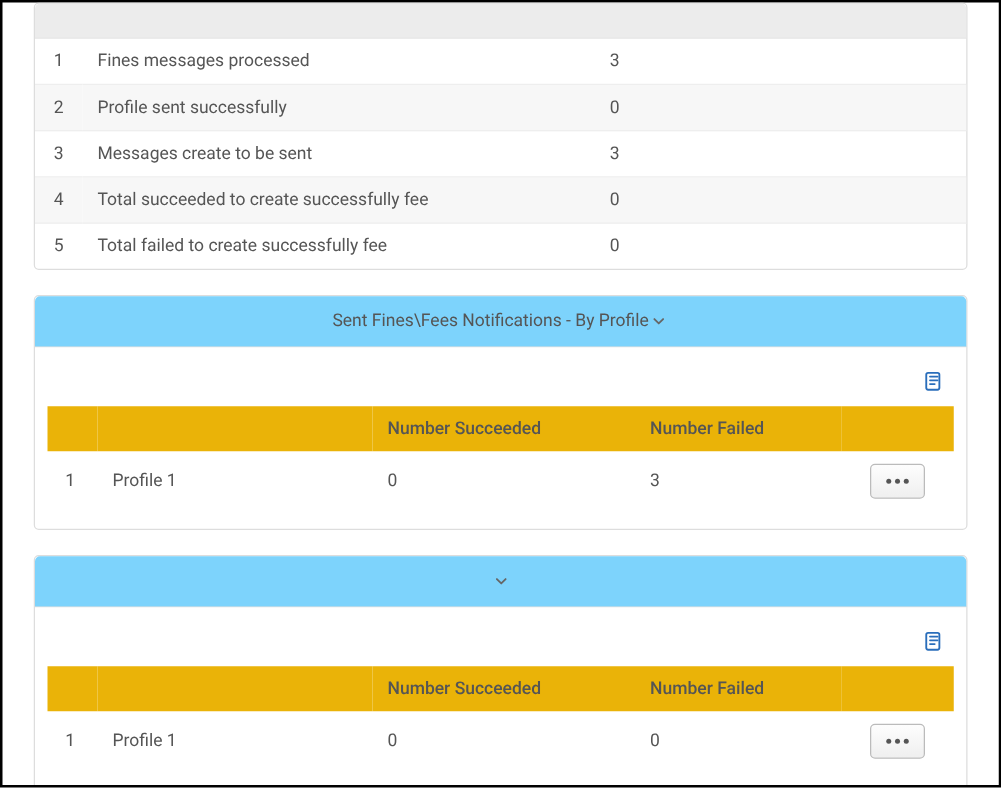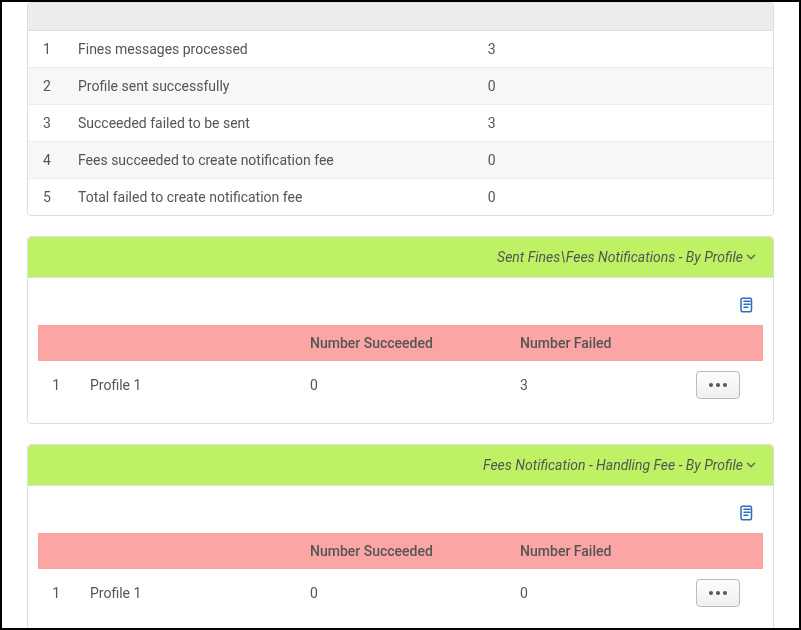--- a/index.html
+++ b/index.html
@@ -23,29 +23,28 @@
   }
 
   .card-header-empty {
     background: #ececec;
     height: 28px;
     border-bottom: 1px solid #e0e0e0;
     border-radius: 4px 4px 0 0;
   }
 
   .card-header {
-    background: #bef264;
+    background: #7dd3fc;
     padding: 12px 14px;
     border-bottom: 1px solid #e0e0e0;
     border-radius: 4px 4px 0 0;
     display: flex;
-    justify-content: flex-end;
+    justify-content: center;
     align-items: center;
     color: #555;
-    font-style: italic;
   }
 
   .chevron {
     width: 16px;
     height: 16px;
     display: inline-flex;
     align-items: center;
     justify-content: center;
     color: #666;
     cursor: pointer;
@@ -79,21 +78,21 @@
     color: #555;
   }
   table.summary td.idx { width: 38px; text-align: center; }
   table.summary td.label { width: 55%; }
 
   table.profile {
     width: 100%;
     border-collapse: collapse;
   }
   table.profile thead th {
-    background: #fca5a5;
+    background: #eab308;
     color: #555;
     font-weight: 500;
     text-align: left;
     padding: 10px 12px;
     font-size: 14px;
   }
   table.profile thead th.idx { width: 40px; }
   table.profile thead th.name { width: 220px; }
   table.profile thead th.actions { width: 90px; }
   table.profile tbody td {
@@ -134,33 +133,33 @@
   </tr>
 
   <tr>
     <td class="idx">2</td>
     <td class="label">Profile sent successfully</td>
     <td class="value">0</td>
   </tr>
 
   <tr>
     <td class="idx">3</td>
-    <td class="label">Succeeded failed to be sent</td>
+    <td class="label">Messages create to be sent</td>
     <td class="value">3</td>
   </tr>
 
   <tr>
     <td class="idx">4</td>
-    <td class="label">Fees succeeded to create notification fee</td>
+    <td class="label">Total succeeded to create successfully fee</td>
     <td class="value">0</td>
   </tr>
 
   <tr>
     <td class="idx">5</td>
-    <td class="label">Total failed to create notification fee</td>
+    <td class="label">Total failed to create successfully fee</td>
     <td class="value">0</td>
   </tr>
 </tbody>
     </table>
   </div>
 </div>
 
 <div id="panels-container">
   <div class="card">
     <div class="card-header">
@@ -206,21 +205,20 @@
       </button>
     </td>
   </tr>
 </tbody>
       </table>
     </div>
   </div>
 
   <div class="card">
     <div class="card-header">
-      <span>Fees Notification - Handling Fee - By Profile</span>
       <span class="chevron">
         <svg width="14" height="14" viewBox="0 0 24 24" fill="none" stroke="currentColor" stroke-width="2.5" stroke-linecap="round" stroke-linejoin="round">
             <polyline points="6 9 12 15 18 9"></polyline>
           </svg>
       </span>
     </div>
     <div class="card-body-inner">
       <div class="toolbar">
         <button class="scroll-icon-btn" aria-label="export">
           <svg width="18" height="18" viewBox="0 0 24 24" fill="none" stroke="#2a6ebb" stroke-width="2" stroke-linecap="round" stroke-linejoin="round">

